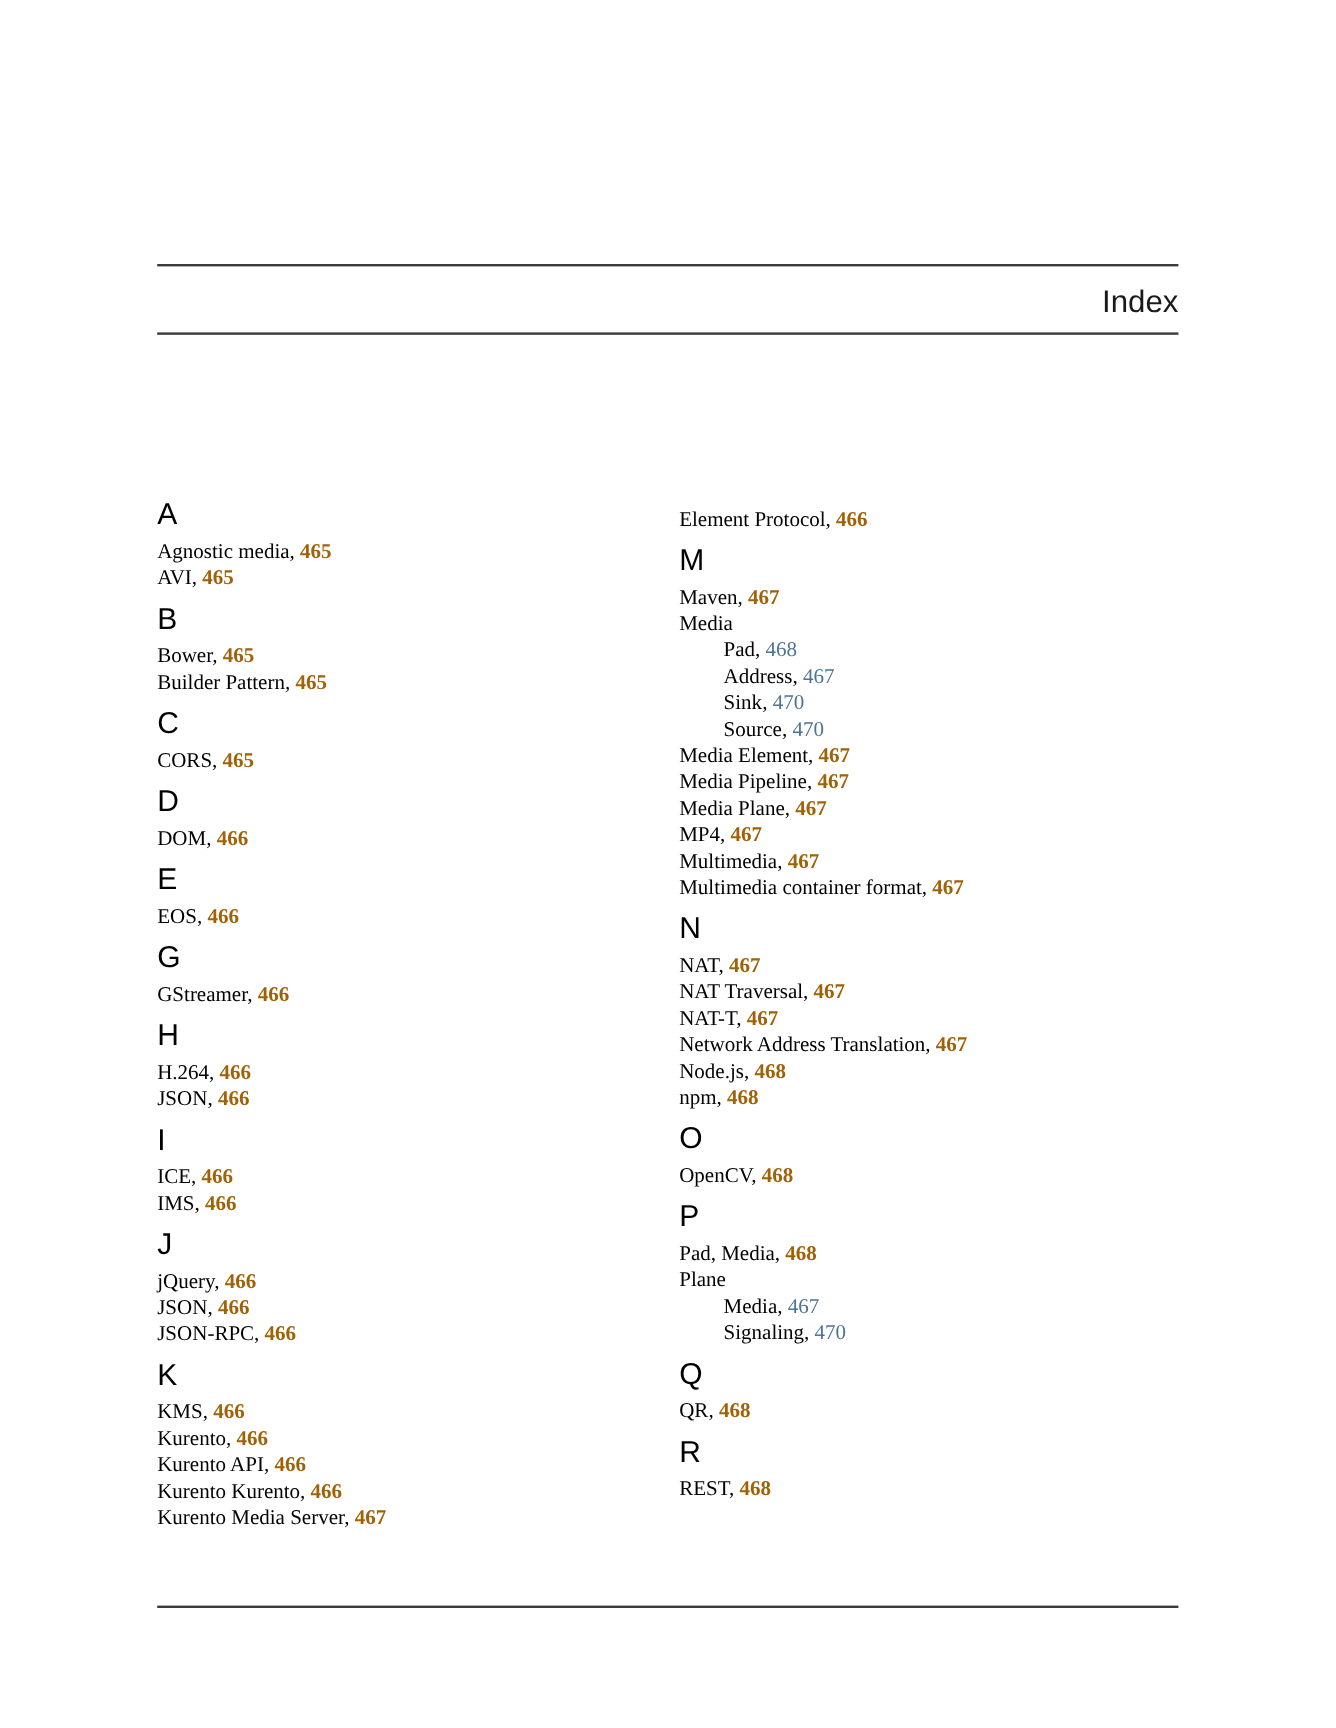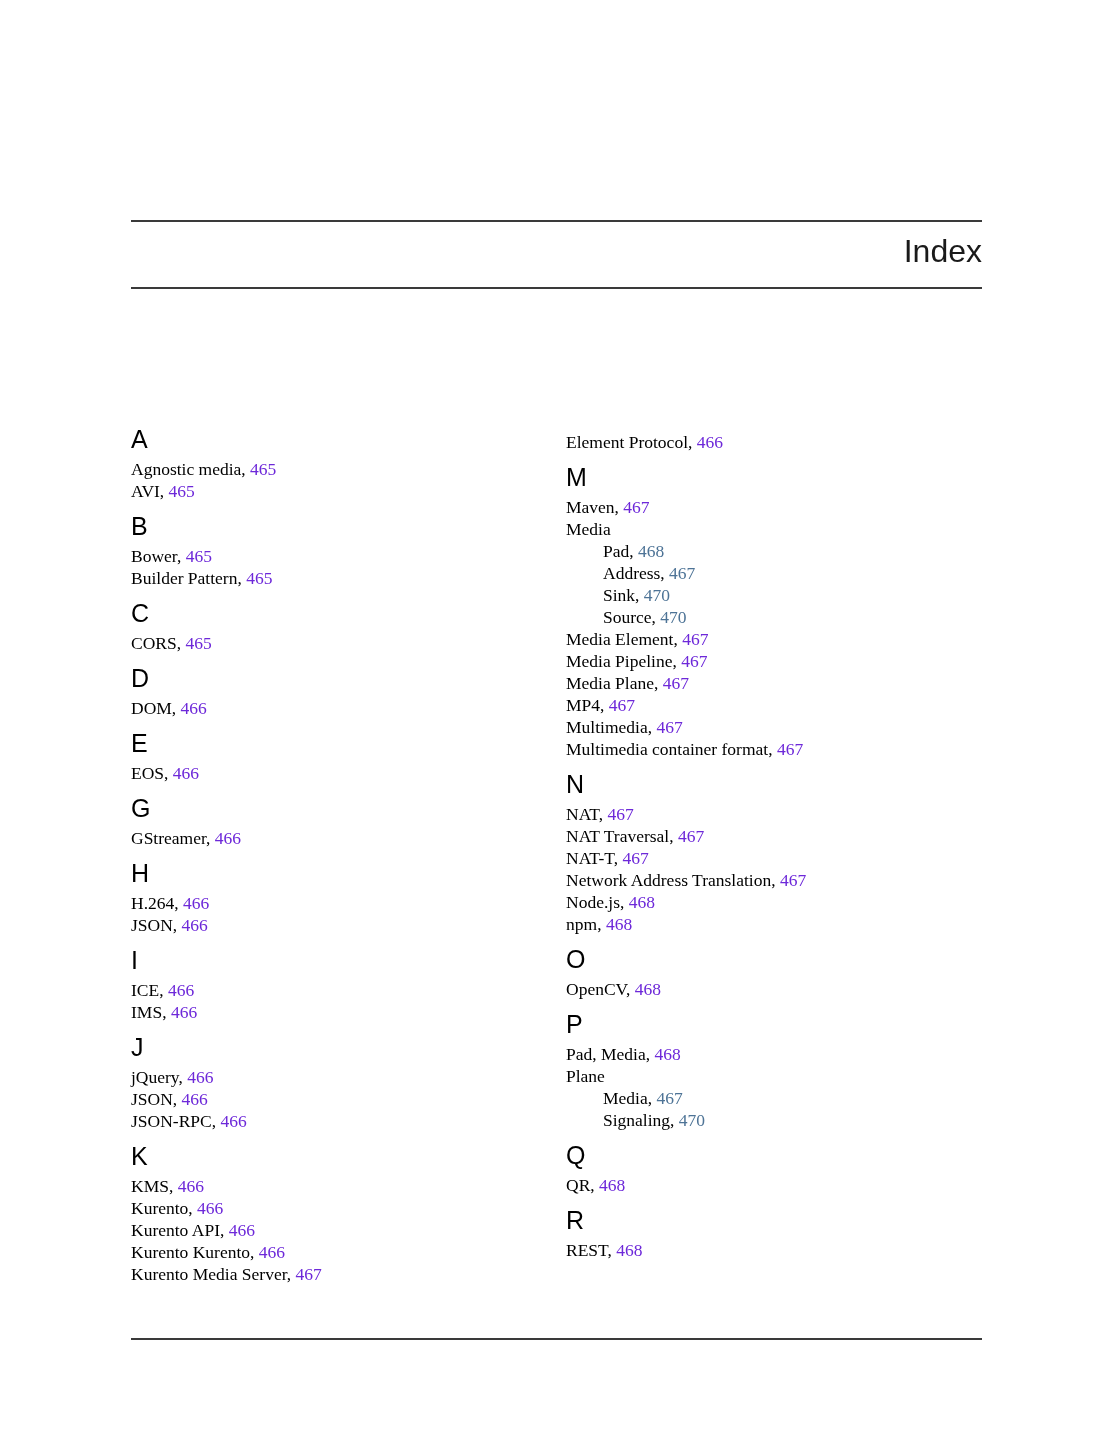--- a/index.html
+++ b/index.html
@@ -20,23 +20,23 @@
   }
   .rule {
     height: 2px;
     background: #3a3a3a;
     border: none;
     margin: 0;
   }
   .header-title {
     text-align: right;
     font-family: "Liberation Sans", sans-serif;
-    font-size: 32px;
+    font-size: 26px;
     line-height: 30px;
-    margin: 14px 0 21px 0;
+    margin: 14px 0 11px 0;
     color: #1a1a1a;
   }
   .columns {
     display: flex;
     margin-top: 126px;
   }
   .col {
     box-sizing: border-box;
   }
   .col-left { width: 435px; flex: 0 0 435px; }
@@ -50,22 +50,22 @@
     margin: 12px 0 7px 0;
     color: #000;
   }
   .entry {
     font-size: 17.5px;
     line-height: 22px;
     white-space: nowrap;
   }
   .entry.indent { padding-left: 37px; }
   .pageref {
-    font-weight: normal;
-    color: #6d28d9;
+    font-weight: bold;
+    color: #a16207;
     text-decoration: none;
     cursor: pointer;
   }
   .pageref.regular {
     font-weight: normal;
     color: #4d7396;
   }
   footer {
     position: absolute;
     left: 131px;

